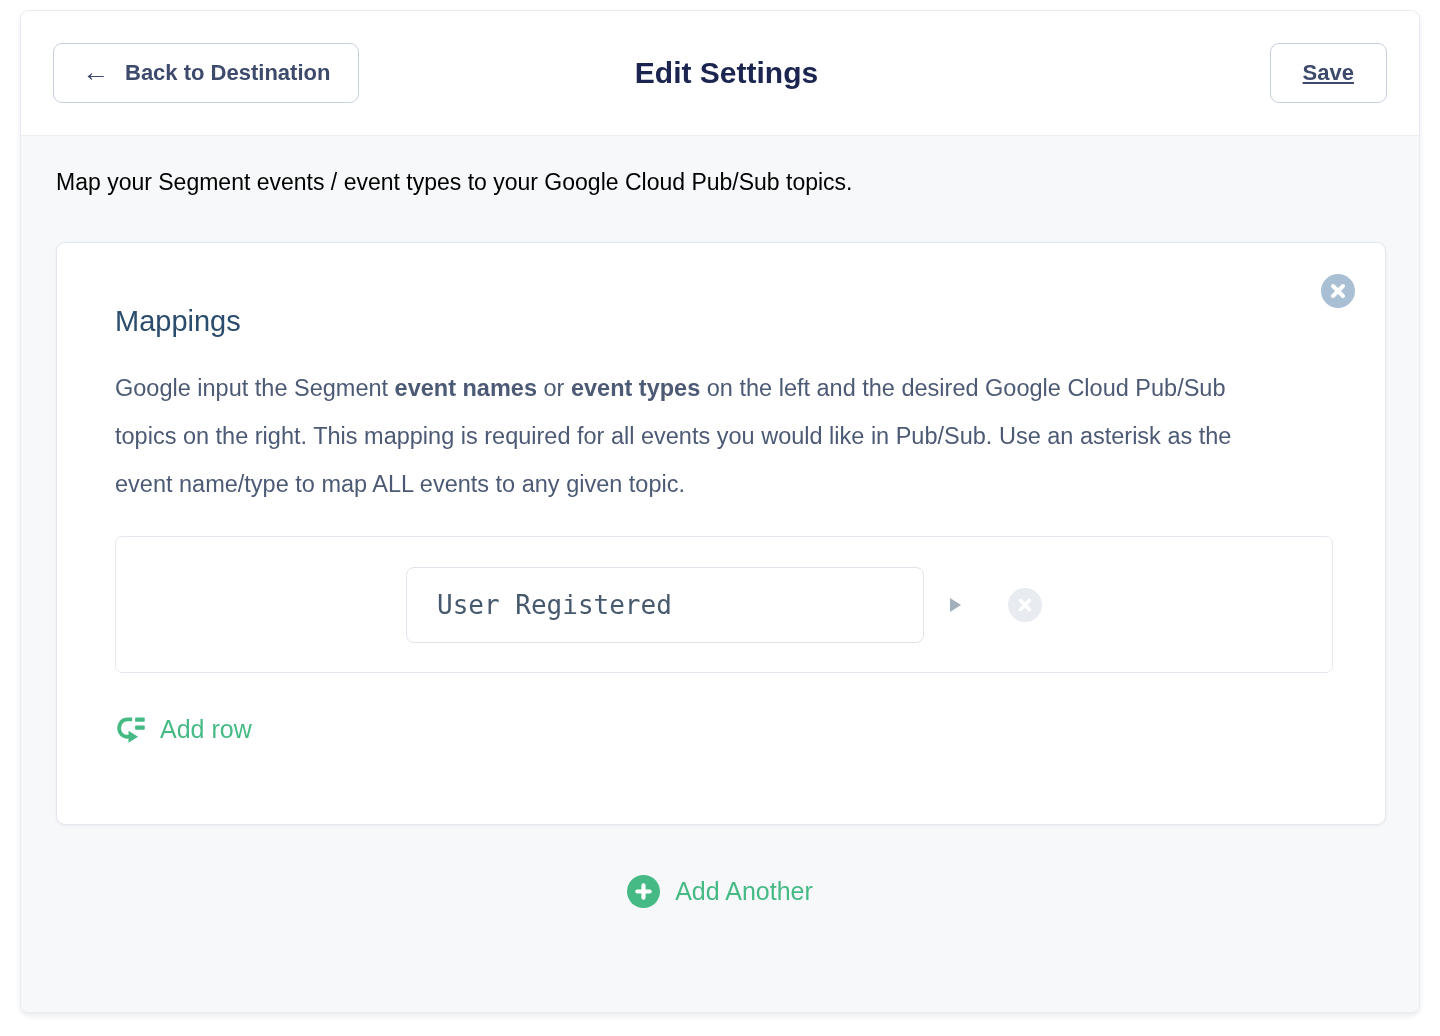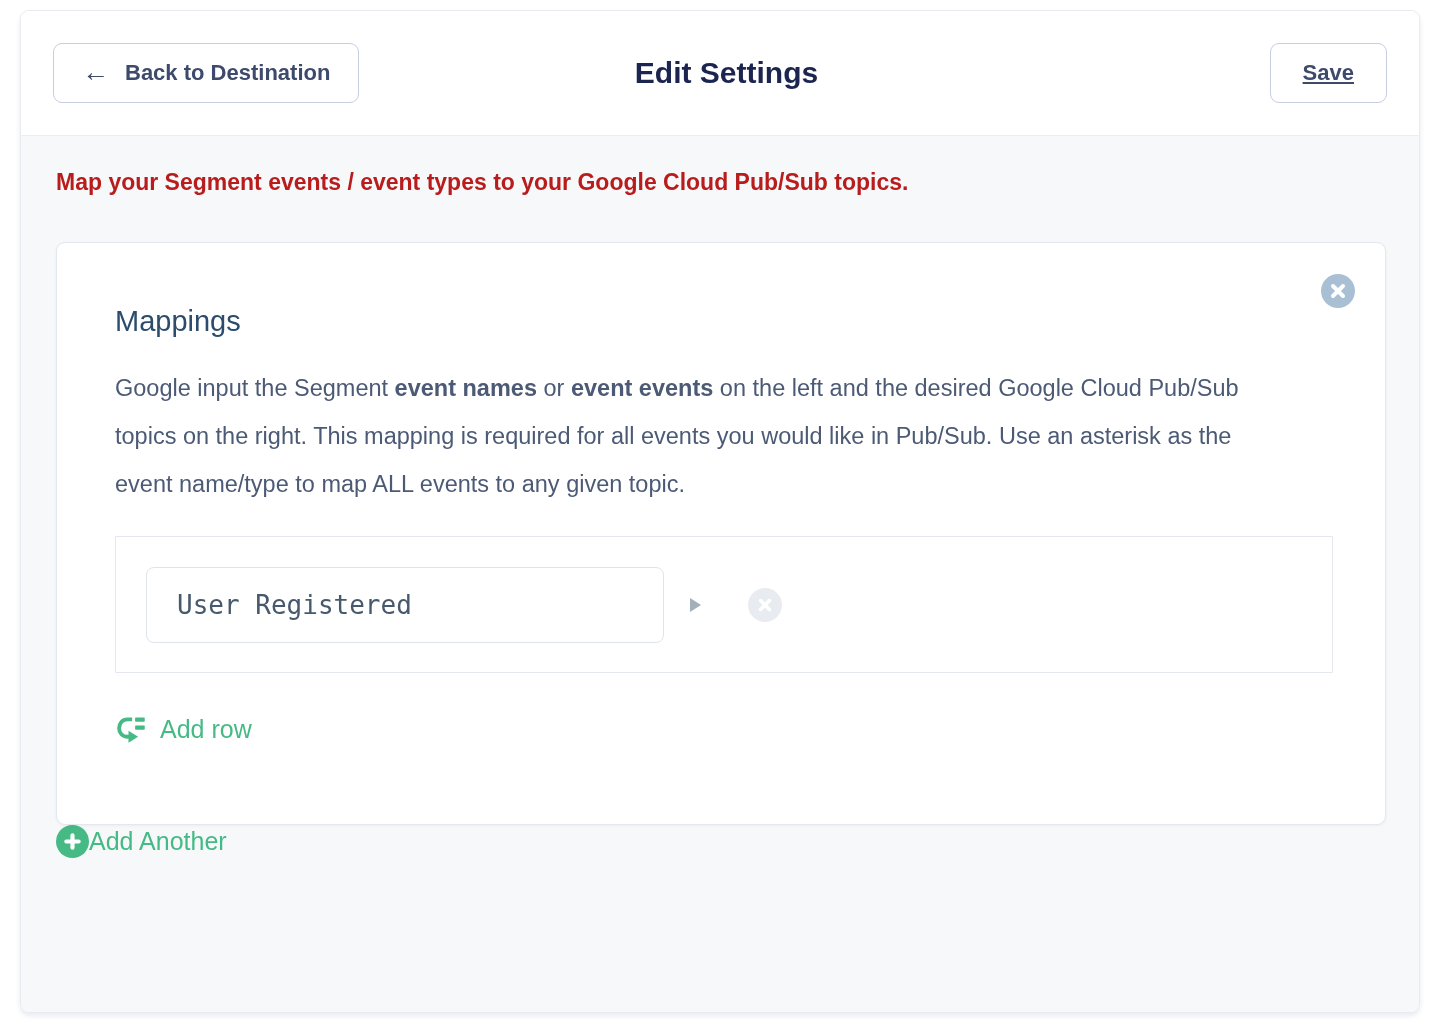--- a/index.html
+++ b/index.html
@@ -34,21 +34,21 @@
     margin-left:auto; padding:0 32px; height:60px;
     background:#ffffff; border:1px solid #c7cedf; border-radius:9px;
     font-size:22px; font-weight:600; color:#3d4a6b; cursor:pointer; z-index:1;text-decoration:underline;
   }
 
   
   .page-body{
     background:#f7f8f9; height:877px; padding:30px 35px 0 35px;
   }
   .intro{
-    font-size:23px; color:#b91c1c; line-height:32px; margin-bottom:44px;font-weight:bold;
+    font-size:23px; color:#000000; line-height:32px; margin-bottom:44px;
   }
 
   
   .card{
     position:relative; width:1330px; min-height:583px;
     background:#ffffff; border:1px solid #e3e7ee; border-radius:9px;
     box-shadow:0 1px 3px rgba(40,55,100,0.06);
     padding:62px 58px 56px 58px;
     margin-top:40px;
   }
@@ -64,22 +64,22 @@
     font-size:29px; font-weight:500; color:#2b4c6c; margin-bottom:26px;
   }
   .card-desc{
     font-size:23.5px; line-height:48px; color:#4c5a75; max-width:1170px;
     margin-bottom:28px;
   }
   .card-desc b{ font-weight:700; }
 
   .map-row-box{
     width:1218px; height:137px;
-    border:1px solid #e4e8ee; border-radius:1px;
-    display:flex; align-items:center; padding:0 30px;
+    border:1px solid #e4e8ee; border-radius:7px;
+    display:flex; align-items:center; padding:0 30px;justify-content:center;
   }
   .map-input{
     width:518px; height:76px;
     border:1px solid #dfe4eb; border-radius:8px; background:#ffffff;
     font-family:"DejaVu Sans Mono","Liberation Mono",monospace;
     font-size:26px; color:#46596d; padding:0 4px 0 30px;
     white-space:nowrap; overflow:hidden; outline:none;
   }
   .arrow-gap{
     width:62px; display:flex; align-items:center; justify-content:center; flex:none;
@@ -87,22 +87,22 @@
   .row-remove{
     width:34px; height:34px; background:#e8ecf1; margin-left:22px;
   }
 
   .add-row{
     margin-top:40px; display:flex; align-items:center; 
     gap:13px; color:#45ba85; font-size:25px; font-weight:500; cursor:pointer;
   }
 
   .add-another{
-    display:flex; align-items:center; 
-    color:#45ba85; font-size:25px; font-weight:500; cursor:pointer;
+    margin-top:50px; display:flex; align-items:center; justify-content:center;
+    gap:15px; color:#45ba85; font-size:25px; font-weight:500; cursor:pointer;
   }
   .plus-circle{
     width:33px; height:33px; border-radius:50%; background:#45ba85;
     display:flex; align-items:center; justify-content:center; flex:none;
   }
 </style>
 </head>
 <body>
 
 <div class="app-container">
@@ -124,21 +124,21 @@
 
       <div class="circle-x card-close">
         <svg width="18" height="18" viewBox="0 0 18 18">
           <path d="M4 4 L14 14 M14 4 L4 14" stroke="#ffffff" stroke-width="4" stroke-linecap="round"></path>
         </svg>
       </div>
 
       <div class="card-title">Mappings</div>
 
       <div class="card-desc">
-        <span>Google input the Segment </span><b>event names</b><span> or </span><b>event events</b><span> on the left and the desired Google Cloud Pub/Sub topics on the right. This mapping is required for all events you would like in Pub/Sub. Use an asterisk as the event name/type to map ALL events to any given topic.</span>
+        <span>Google input the Segment </span><b>event names</b><span> or </span><b>event types</b><span> on the left and the desired Google Cloud Pub/Sub topics on the right. This mapping is required for all events you would like in Pub/Sub. Use an asterisk as the event name/type to map ALL events to any given topic.</span>
       </div>
 
       <div class="map-row-box">
         <input class="map-input" type="text" value="User Registered" style="">
         <span class="arrow-gap">
           <svg width="14" height="18" viewBox="0 0 14 18">
             <polygon points="2,2 13,9 2,16" fill="#a4afbc"></polygon>
           </svg>
         </span>
         <div class="circle-x row-remove">

